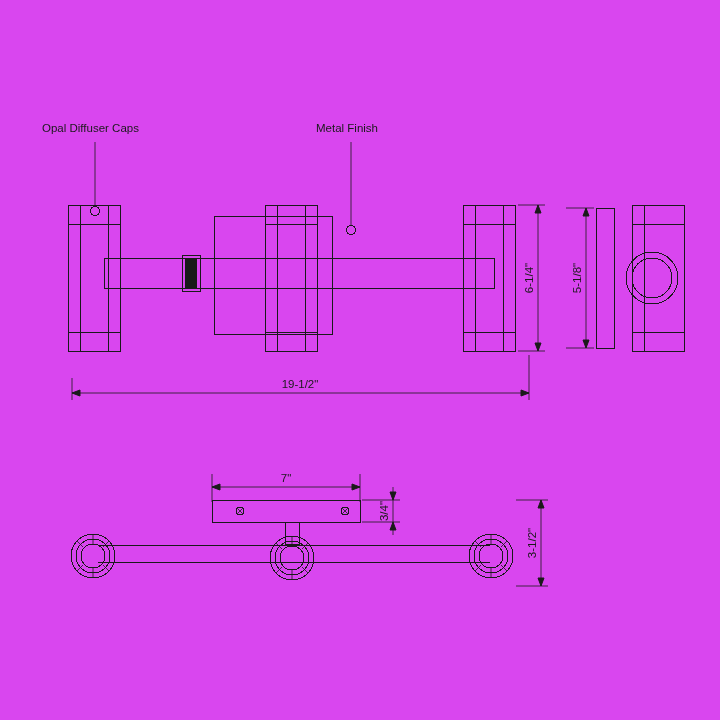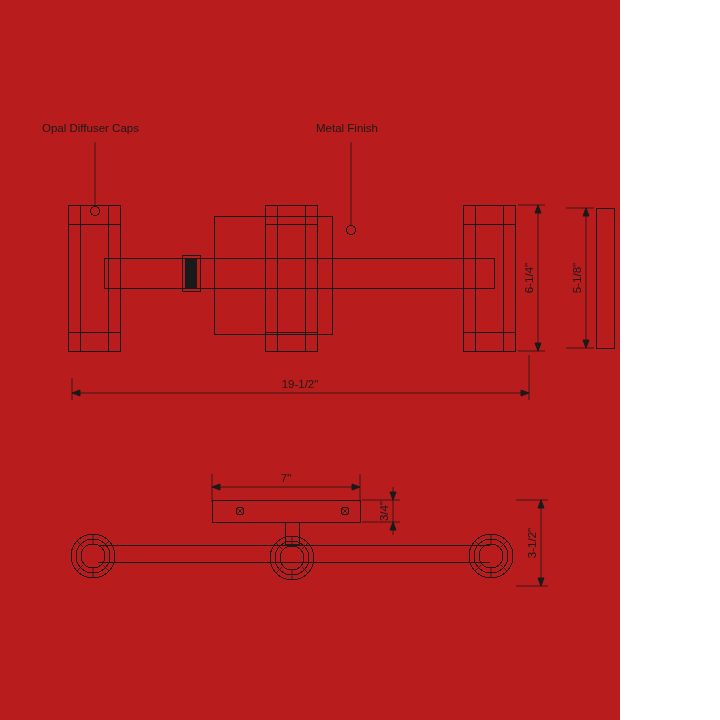--- a/index.html
+++ b/index.html
@@ -5,23 +5,23 @@
   html, body {
     margin: 0;
     padding: 0;
     background: #ffffff;
   }
   body {
     font-family: "Liberation Sans", sans-serif;
   }
   #page {
     position: relative;
-    width: 620px;
+    width: 720px;
     height: 720px;
-    background: #b91c1c;
+    background: #d946ef;
     overflow: hidden;
   }
   svg.diagram {
     position: absolute;
     left: 0;
     top: 0;
     width: 720px;
     height: 720px;
   }
   .ln {

